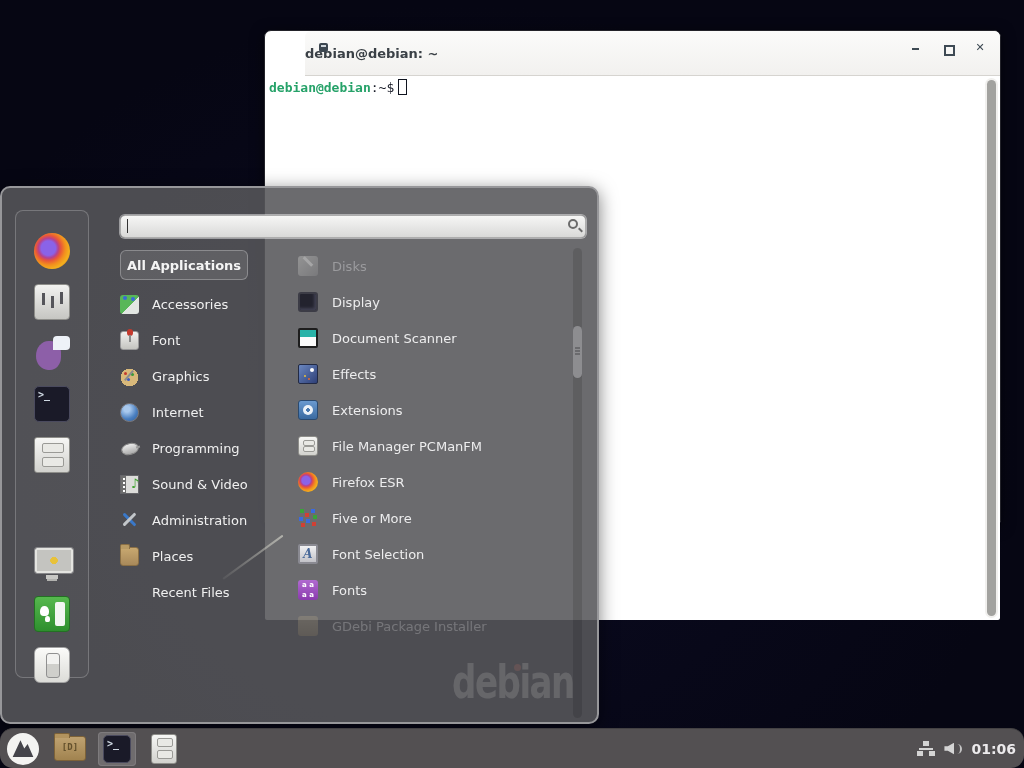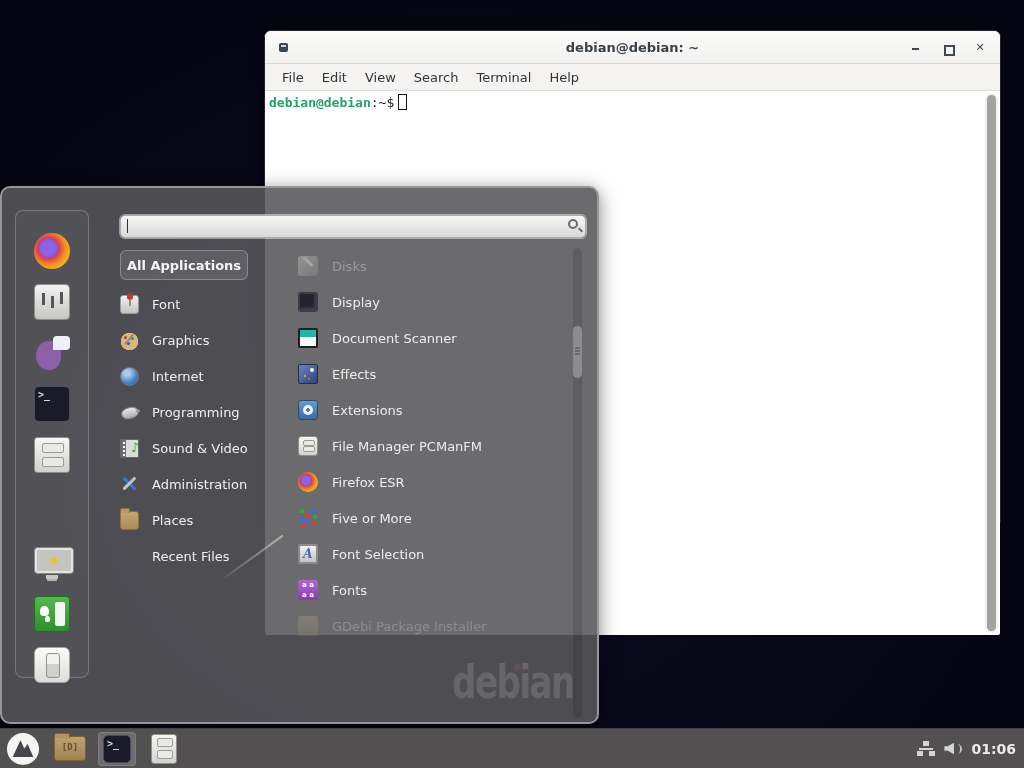--- a/index.html
+++ b/index.html
@@ -12,23 +12,23 @@
   .watermark { position:absolute; left:452px; top:655px; z-index:5;
     font-size:46px; font-weight:bold; color:#d0d0d5; letter-spacing:-2px;
     transform:scaleX(.74); transform-origin:left top; }
   .watermark-dot { position:absolute; left:514px; top:664px; width:7px; height:7px;
     border-radius:50%; background:#c23a30; z-index:6; }
 
   
   .terminal-window { position:absolute; left:264px; top:30px; width:737px; height:493px;
     z-index:10; border:1px solid #23232a; border-radius:7px 7px 2px 2px;
     box-shadow:0 3px 14px rgba(0,0,0,.55); background:#ffffff; }
-  .titlebar { position:relative; height:33px; border-radius:6px 6px 0 0;
+  .titlebar { position:relative; height:45px; border-radius:6px 6px 0 0;
     background:linear-gradient(#fbfbfa,#f2f1ef); border-bottom:1px solid #d6d4d0;
-    display:flex; align-items:center; justify-content:center; }
+    display:flex; align-items:center; justify-content:flex-start;margin-left:40px; }
   .titlebar .title { font-size:13px; font-weight:bold; color:#3a4046; }
   .win-icon { position:absolute; left:14px; top:12px; width:9px; height:9px;
     background:#3c4650; border-radius:2px; }
   .win-icon::after { content:""; position:absolute; left:2px; top:2px; width:5px; height:2px; background:#cfd6dc; }
   .controls { position:absolute; right:14px; top:0; height:33px; display:flex; align-items:center; gap:20px; }
   .ctl { width:12px; height:12px; position:relative; cursor:default; }
   .ctl.min::after { content:""; position:absolute; left:2px; top:6px; width:7px; height:2px; background:#3e4a54; }
   .ctl.max::after { content:""; position:absolute; left:2px; top:3px; width:7px; height:7px; border:2px solid #3e4a54; }
   .ctl.close { font-size:11px; font-weight:bold; color:#3e4a54; line-height:12px; text-align:center; }
   .menubar { list-style:none; display:flex; height:27px; align-items:center;
@@ -83,21 +83,21 @@
     background:#8d8d90; border-radius:5px; }
   .menu-thumb::after { content:""; position:absolute; left:2px; top:21px; width:5px; height:1.5px;
     background:#6a6a6d; box-shadow:0 3px 0 #6a6a6d, 0 6px 0 #6a6a6d; }
 
   .cursor-streak { position:absolute; left:223px; top:578px; width:74px; height:2px; z-index:40;
     background:linear-gradient(90deg, rgba(205,205,195,.08), rgba(220,220,208,.62));
     transform:rotate(-36deg); transform-origin:left center; border-radius:2px; }
 
   
   .taskbar { position:absolute; left:0; top:728px; width:1024px; height:40px; z-index:50;
-    background:#535052; border-top:1px solid #434143; display:flex; align-items:center; }
+    background:#535052; border-top:1px solid #434143; display:flex; align-items:center;border-radius:13px; }
   .tb-left { display:flex; align-items:center; height:100%; padding-left:4px; gap:9px; }
   .tb-btn { width:38px; height:34px; display:flex; align-items:center; justify-content:center;
     border-radius:4px; cursor:pointer; }
   .tb-btn.active { background:#6f6c6e; box-shadow:inset 0 0 0 1px #7e7b7d; }
   .tb-btn .icon { position:relative; }
   .tb-right { margin-left:auto; display:flex; align-items:center; gap:9px; padding-right:8px; }
   .tray-icon { position:relative; width:18px; height:16px; cursor:pointer; }
   .clock { font-size:14px; font-weight:bold; color:#eceaec; cursor:default; }
 
   
@@ -274,28 +274,20 @@
   <div class="terminal-window" data-name="terminal-window">
     <div class="titlebar" data-name="terminal-titlebar">
       <span class="win-icon" data-name="window-menu-icon"></span>
       <span class="title" data-name="terminal-title">debian@debian: ~</span>
       <span class="controls" data-name="window-controls">
         <span class="ctl min" data-name="minimize-button"></span>
         <span class="ctl max" data-name="maximize-button"></span>
         <span class="ctl close" data-name="close-button">✕</span>
       </span>
     </div>
-    <ul class="menubar" id="term-menubar" data-name="terminal-menubar">
-        <li data-name="terminal-menu-file">File</li>
-        <li data-name="terminal-menu-edit">Edit</li>
-        <li data-name="terminal-menu-view">View</li>
-        <li data-name="terminal-menu-search">Search</li>
-        <li data-name="terminal-menu-terminal">Terminal</li>
-        <li data-name="terminal-menu-help">Help</li>
-      </ul>
     <div class="term-body" data-name="terminal-body">
       <div class="prompt-line" data-name="terminal-prompt-line">
           <span class="p-user" data-name="prompt-user-host">debian@debian</span>
           <span class="p-rest" data-name="prompt-path">:~$</span>
           <span class="cursor" data-name="terminal-cursor"></span>
         </div>
       <div class="term-scrollbar" data-name="terminal-scrollbar">
           <div class="term-thumb" data-name="terminal-scrollbar-thumb"></div>
         </div>
     </div>
@@ -310,20 +302,24 @@
         <div class="fav-item" data-name="favorite-file-manager"><span class="icon" data-name="file-manager-icon" style="width: 36px; height: 36px;"></span></div>
         <div class="fav-item fav-gap" data-name="favorite-screensaver"><span class="icon" data-name="screensaver-icon" style="width: 36px; height: 36px;"></span></div>
         <div class="fav-item" data-name="favorite-logout"><span class="icon" data-name="logout-icon" style="width: 36px; height: 36px;"></span></div>
         <div class="fav-item" data-name="favorite-shutdown"><span class="icon" data-name="shutdown-icon" style="width: 36px; height: 36px;"></span></div>
       </div>
     <input class="search" data-name="search-input" value="" style="">
     <span class="search-caret" data-name="search-caret"></span>
     <span class="search-icon" data-name="search-icon"></span>
     <button class="all-apps" data-name="all-applications-button">All Applications</button>
     <div class="categories" id="categories" data-name="categories-list">
+        <div class="cat-row" data-name="category-accessories">
+          <span class="icon" data-name="accessories-icon"></span>
+          <span class="label" data-name="category-label">Accessories</span>
+        </div>
         <div class="cat-row" data-name="category-games">
           <span class="icon" data-name="games-icon"></span>
           <span class="label" data-name="category-label">Font</span>
         </div>
         <div class="cat-row" data-name="category-graphics">
           <span class="icon" data-name="graphics-icon"></span>
           <span class="label" data-name="category-label">Graphics</span>
         </div>
         <div class="cat-row" data-name="category-internet">
           <span class="icon" data-name="internet-icon"></span>

